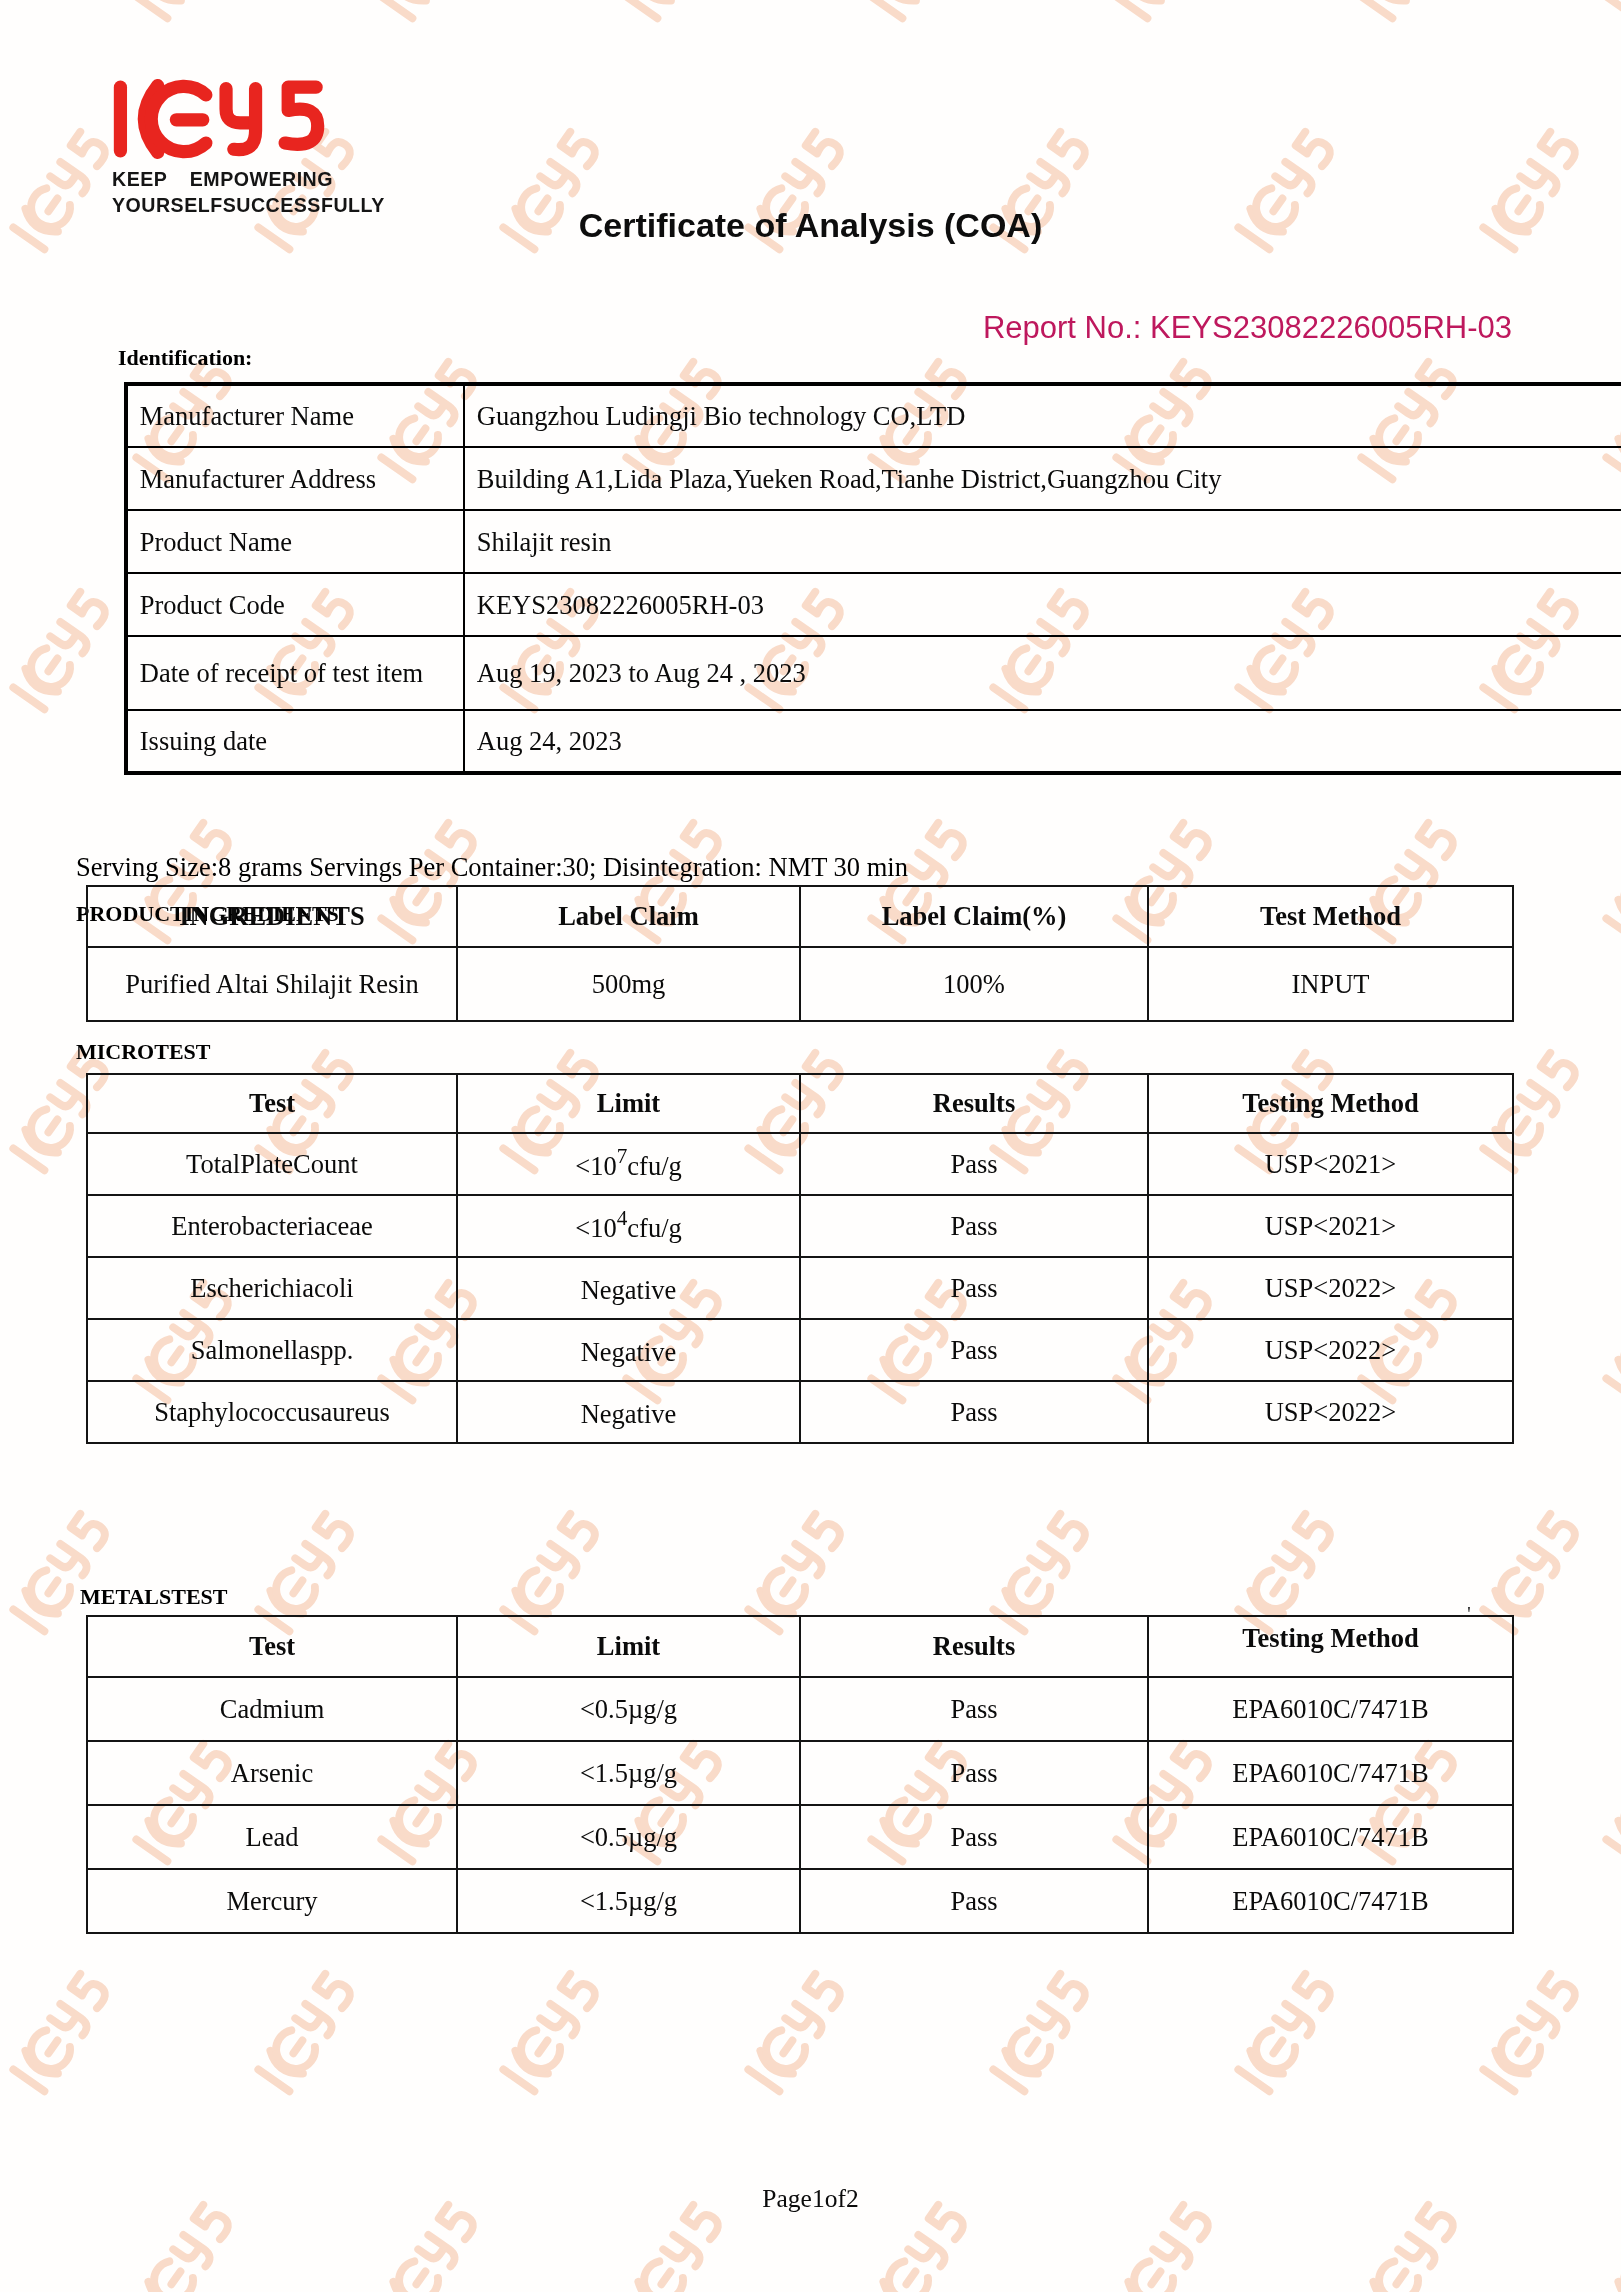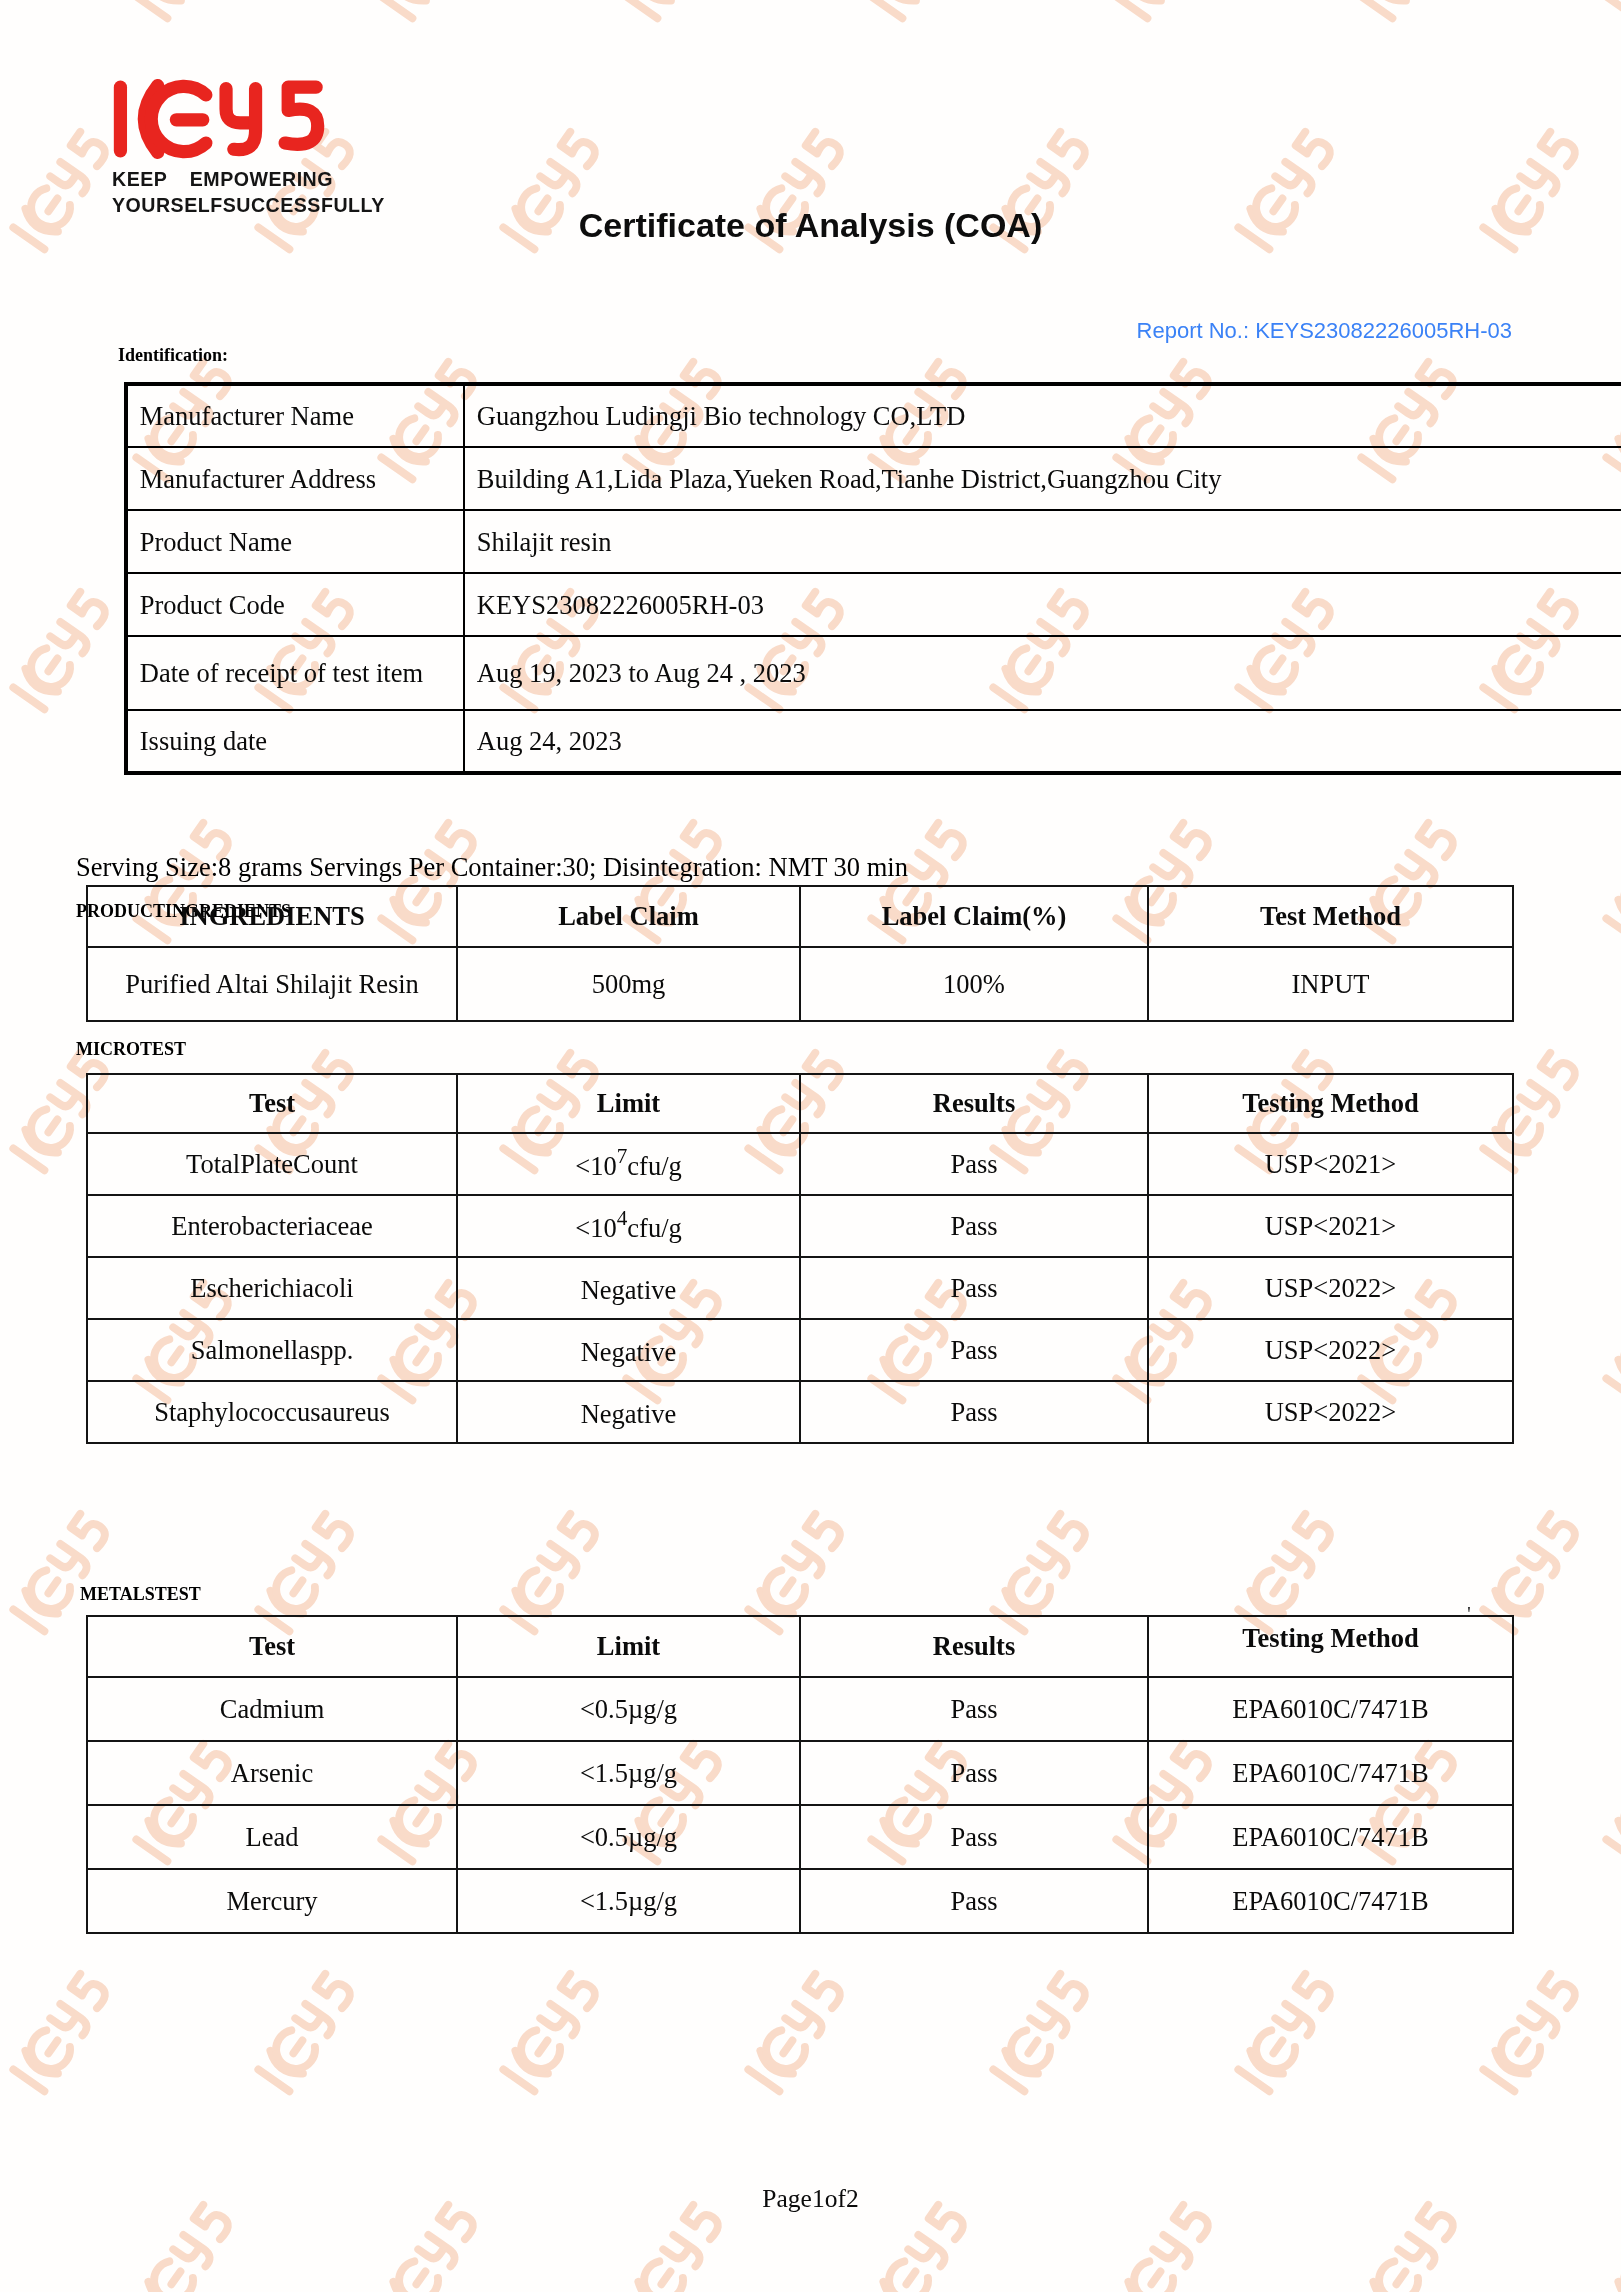--- a/index.html
+++ b/index.html
@@ -13,23 +13,23 @@
 
   .logo { position:absolute; left:108px; top:76px; width:233px; height:86px; color:var(--logo-color,#e8251f); }
   .tagline { position:absolute; left:112px; top:167px; width:221px;
     font-family:"Liberation Sans", sans-serif; font-weight:bold; font-size:19.6px;
     letter-spacing:0.5px; line-height:25.5px; color:#151515; }
   .tagline .tl { display:flex; justify-content:space-between; }
 
   .doc-title { position:absolute; left:0; top:206px; width:100%; text-align:center;
     font-family:"Liberation Sans", sans-serif; font-weight:bold; font-size:34px; color:#0d0d0d; }
   .report-no { position:absolute; right:109px; top:310px;
-    font-family:"Liberation Sans", sans-serif; font-size:22px; color:#3b82f6;margin-top:8px; }
-
-  .sec-heading { position:absolute; font-weight:bold; font-size:18px; color:#000; }
+    font-family:"Liberation Sans", sans-serif; font-size:31px; color:#be185d; }
+
+  .sec-heading { position:absolute; font-weight:bold; font-size:22px; color:#000; }
   .sub-line { position:absolute; font-size:26.5px; color:#000; }
 
   table { border-collapse:collapse; table-layout:fixed; position:absolute; background:transparent; }
   td, th { font-size:26.5px; font-weight:normal; color:#0b0b0b; overflow:hidden; }
 
   .id-table { left:124px; top:382px; width:1582px; border:4.9px solid #000; }
   .id-table td { border:2px solid #000; text-align:left; vertical-align:middle; padding:3.9px 9.8px 3.9px 11.8px; line-height:30px; }
   .id-table tr { height:63px; }
   .id-table tr.tall { height:74px; }
 

